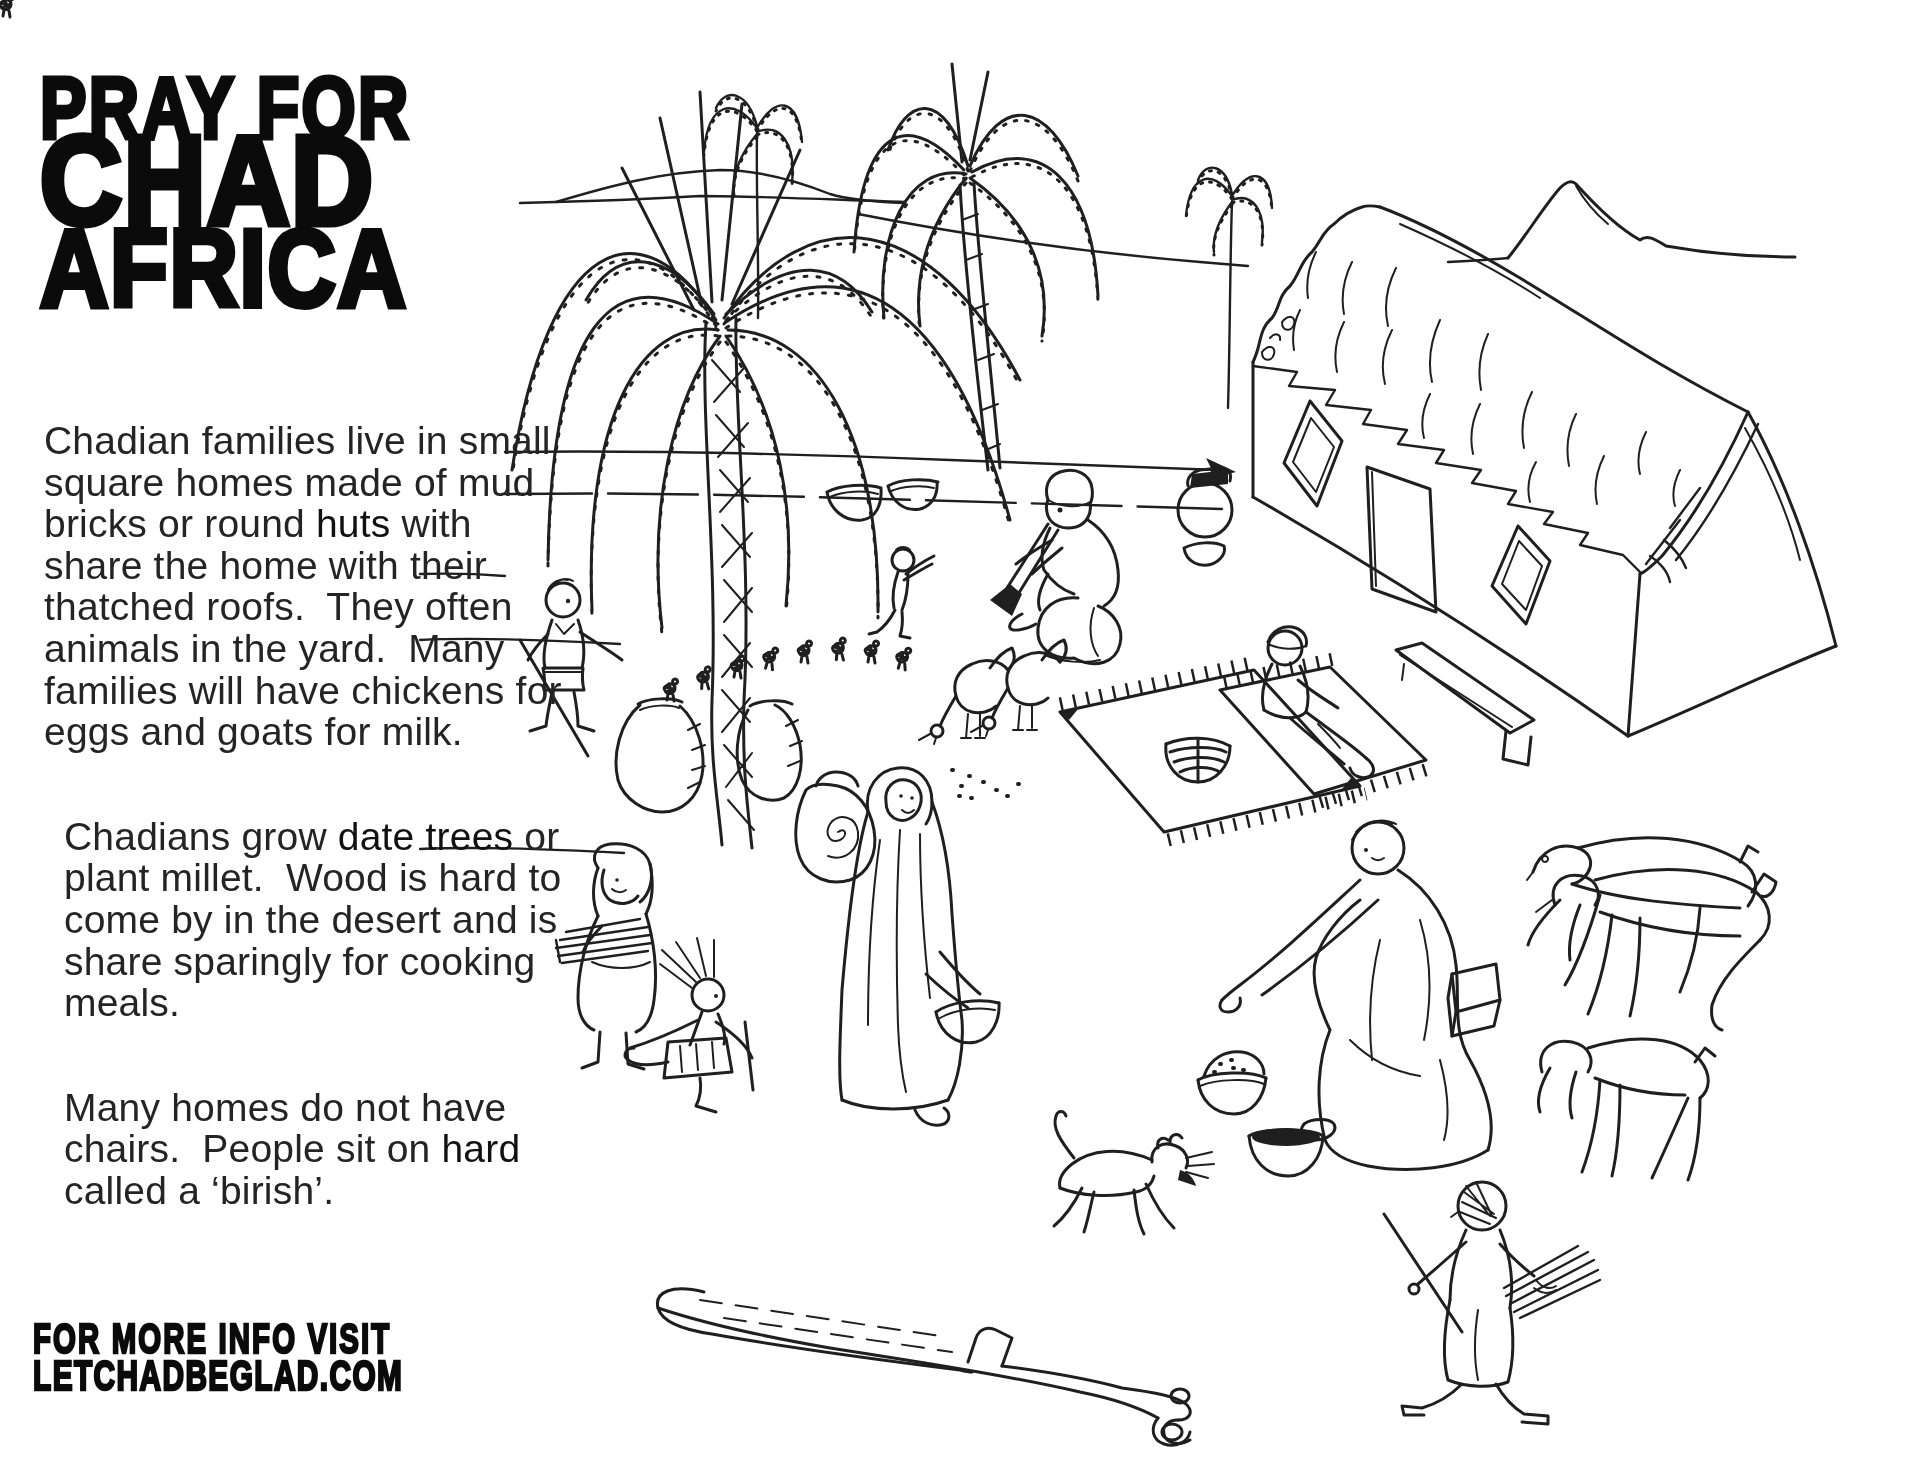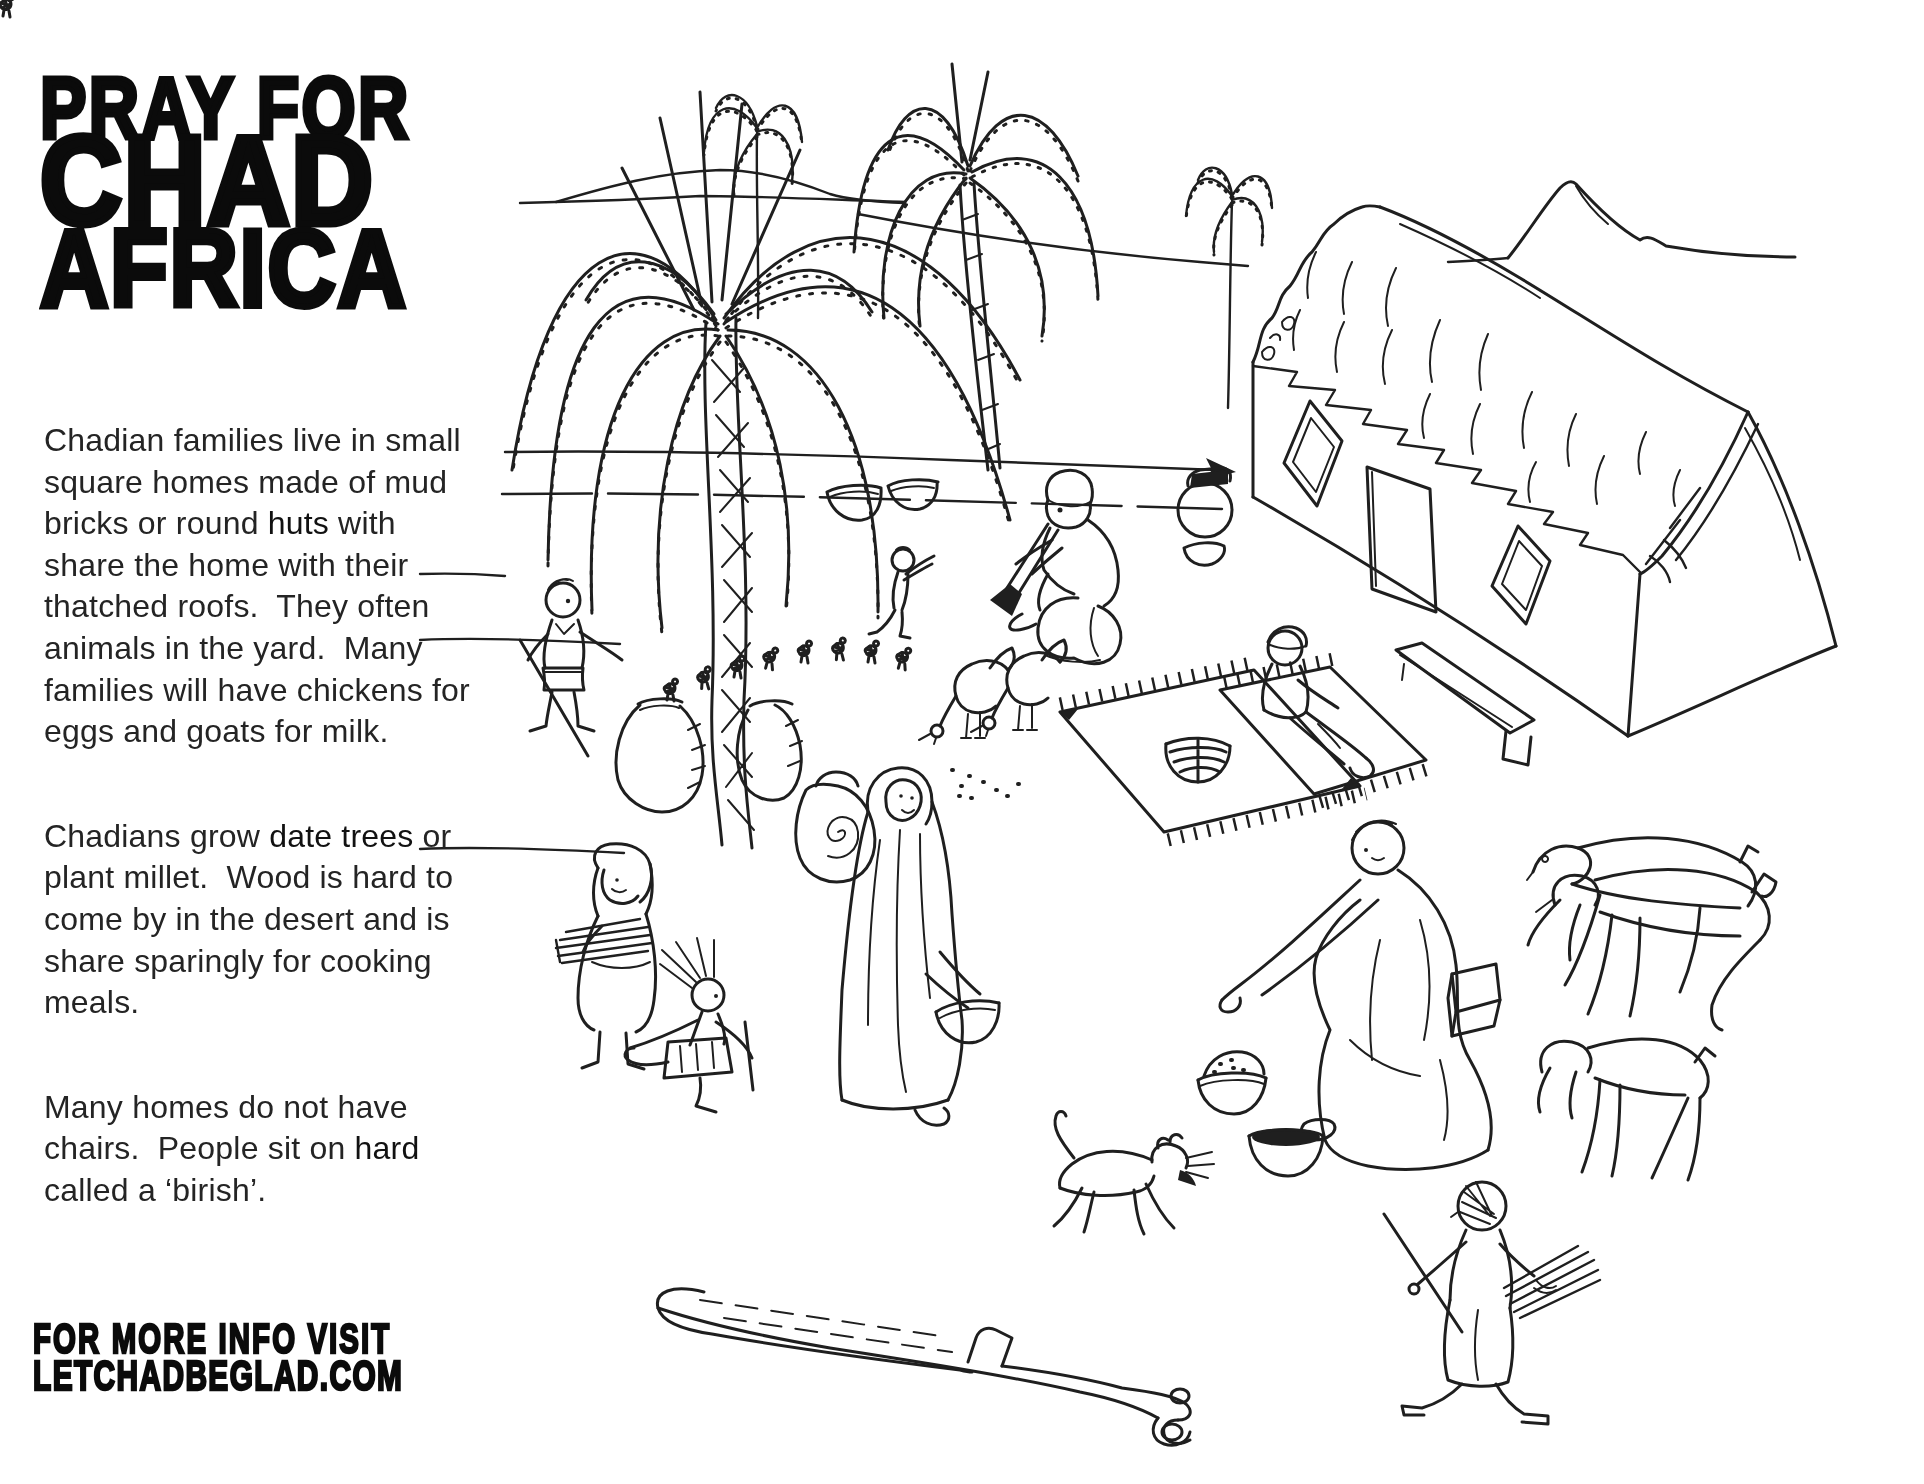--- a/index.html
+++ b/index.html
@@ -8,22 +8,22 @@
   .page{position:absolute;inset:0;background:#fff;}
 
   
   .disp{position:absolute;left:40px;white-space:nowrap;color:#0b0b0b;
         font-weight:700;transform-origin:left top;line-height:1;}
   .t1{top:64px;font-size:88px;transform:scaleX(.79);-webkit-text-stroke:5px #0b0b0b;letter-spacing:3px;}
   .t2{top:118px;font-size:126px;transform:scaleX(.90);-webkit-text-stroke:7px #0b0b0b;letter-spacing:2px;}
   .t3{top:213px;font-size:110px;transform:scaleX(.86);-webkit-text-stroke:6px #0b0b0b;letter-spacing:2px;}
 
   .body-text{position:absolute;left:44px;top:420px;width:480px;}
-  .para{font-size:32px;line-height:41.6px;color:#242424;letter-spacing:.2px;}
-  .para + .para{margin-top:63px;}
+  .para{font-size:39px;line-height:41.6px;color:#242424;letter-spacing:.2px;}
+  .para + .para{margin-top:63px;margin-left:20px;}
   .tline{white-space:pre;}
   .tline b{font-weight:400;color:#111;}
 
   .f1{top:1318px;font-size:42px;transform:scaleX(.70);-webkit-text-stroke:2.6px #0b0b0b;letter-spacing:3px;}
   .f2{top:1355px;font-size:42px;transform:scaleX(.71);-webkit-text-stroke:2.6px #0b0b0b;letter-spacing:2px;}
   .f1,.f2{left:33px;}
 
   svg.scene{position:absolute;left:0;top:0;width:1924px;height:1484px;}
   svg.scene *{fill:none;stroke:#1f1f1f;stroke-width:3;stroke-linecap:round;stroke-linejoin:round;}
   svg.scene .fill{fill:#1f1f1f;stroke:none;}

